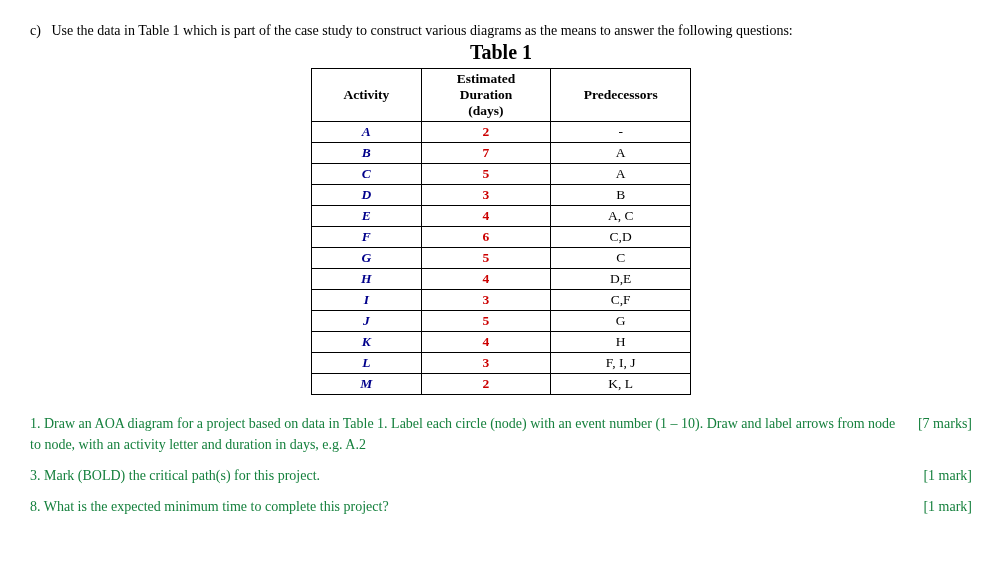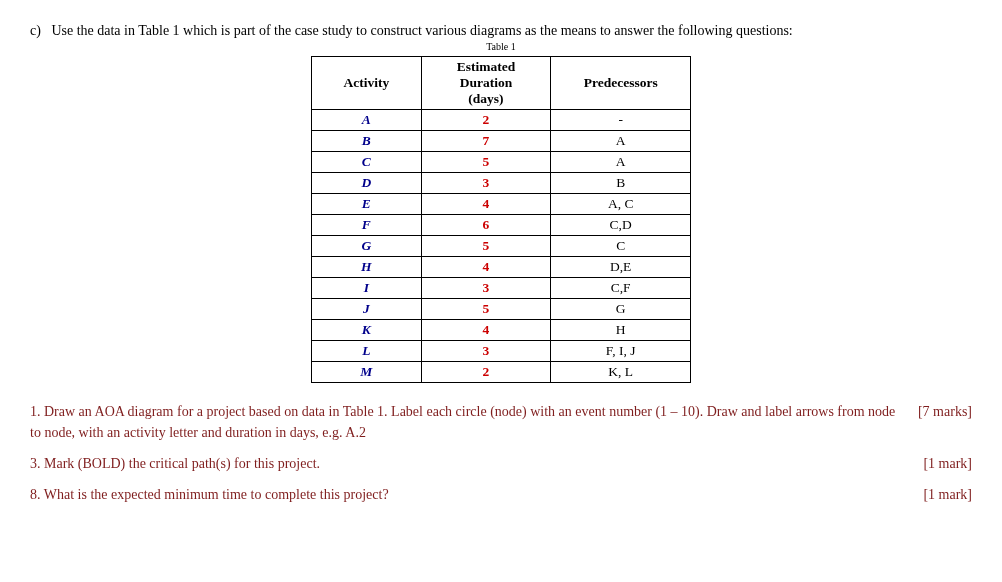--- a/index.html
+++ b/index.html
@@ -22,24 +22,24 @@
     .intro-label {
       display: inline;
     }
     .table-container {
       display: flex;
       flex-direction: column;
       align-items: center;
       margin-bottom: 18px;
     }
     .table-title {
-      font-weight: normal;
+      font-weight: bold;
       text-align: center;
       margin-bottom: 4px;
-      font-size: 10px;
+      font-size: 20px;
     }
     table {
       border-collapse: collapse;
       width: 380px;
     }
     table td, table th {
       border: 1px solid #000;
       padding: 2px 4px;
       text-align: center;
       font-size: 13.5px;
@@ -81,21 +81,21 @@
       line-height: 1.5;
     }
     .question-text {
       flex: 1;
     }
     .question-marks {
       white-space: nowrap;
       margin-left: 20px;
     }
     .green-text {
-      color: #7f1d1d;
+      color: #15803d;
     }
   </style>
 </head>
 <body>
 
 <div>
   <p class="intro-text">
     <span class="intro-label">c)</span>
     &nbsp;&nbsp;<span>Use the data in Table 1 which is part of the case study to construct various diagrams as the means to answer the following questions:</span>
   </p>

